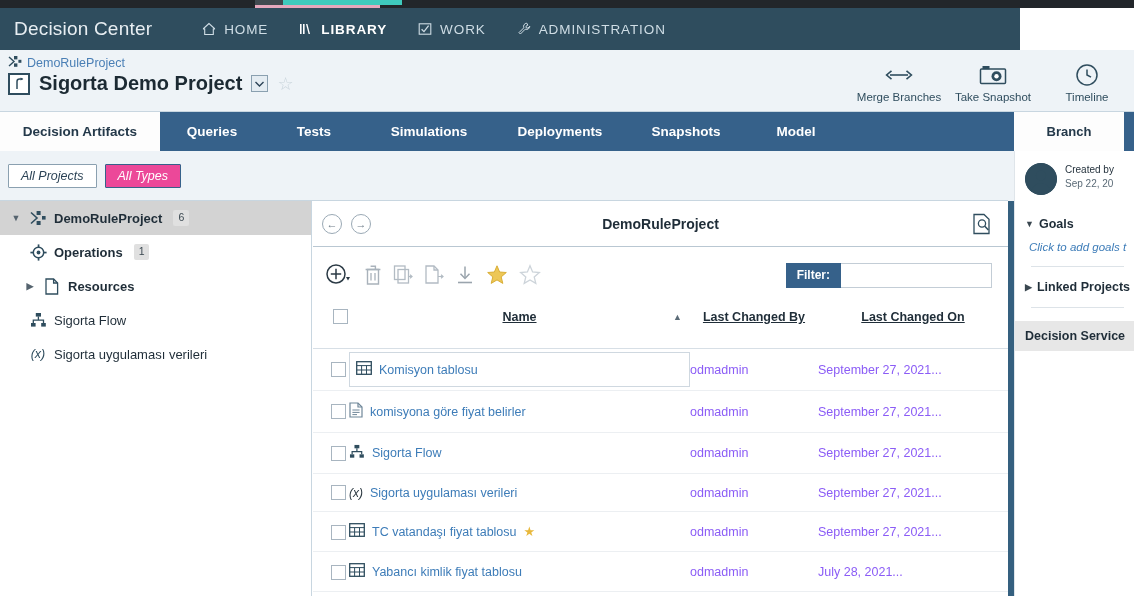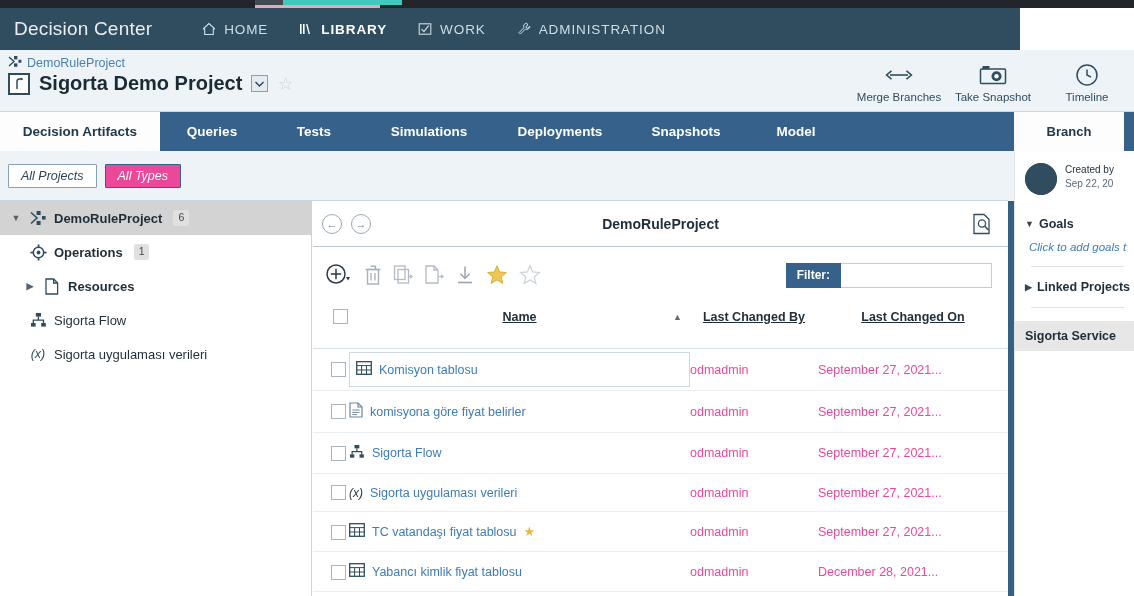--- a/index.html
+++ b/index.html
@@ -161,21 +161,21 @@
   .col-on { width:190px; }
   .cb {
     width:15px; height:15px; border:1px solid #a8b5c0; background:#fff;
     display:inline-block; cursor:pointer; vertical-align:middle;
   }
   .sortmark { position:absolute; right:8px; top:9px; color:#5b6b77; font-size:9px; }
   .namecell { display:flex; align-items:center; gap:7px; }
   .alink { color:#3d7cb8; cursor:pointer; font-size:12.5px; }
   .row-focus .namecell-wrap { border:1px solid #cfd8e0; padding:8px 6px; margin:-8px 0; }
   .star-y { color:#e8b83c; font-size:13px; }
-  .muted { color:#ec4899; }
+  .muted { color:#8b5cf6; }
 
   
   .vdivider { position:absolute; left:1008px; top:201px; width:6px; height:395px; background:#35607f; }
   .vdiv-top { position:absolute; left:1008px; top:151px; width:6px; height:50px; background:#eef3f7; }
 
   
   .rightpanel {
     position:absolute; left:1014px; top:151px; width:120px; height:445px;
     background:#ffffff; border-left:1px solid #dfe5ea; overflow:hidden;
   }
@@ -605,21 +605,21 @@
               <span>
                 <svg width="16" height="14" viewBox="0 0 16 14">
                     <rect x="0.7" y="0.7" width="14.6" height="12.6" fill="none" stroke="#2f4d5e" stroke-width="1.3"></rect>
                     <path d="M0.7 4.6 H15.3 M0.7 9 H15.3 M5.6 4.6 V13.3 M10.5 4.6 V13.3" stroke="#2f4d5e" stroke-width="1"></path>
                   </svg>
               </span>
               <span class="alink">Yabancı kimlik fiyat tablosu</span>
             </div>
           </td>
           <td class="muted">odmadmin</td>
-          <td class="muted">December 28, 2021...</td>
+          <td class="muted">July 28, 2021...</td>
         </tr>
 
       </tbody>
     </table>
   </div>
 
   <div class="vdivider"></div>
 
   <div class="rightpanel">
 
@@ -649,18 +649,18 @@
     <div class="hr"></div>
 
     <div class="sect">
       <span class="tri">▶</span>
       <span>Linked Projects</span>
     </div>
 
     <div class="hr"></div>
 
     <div class="ds-box">
-      <span>Sigorta Service</span>
+      <span>Decision Service</span>
     </div>
 
   </div>
 
 </div>
 
 </body></html>

